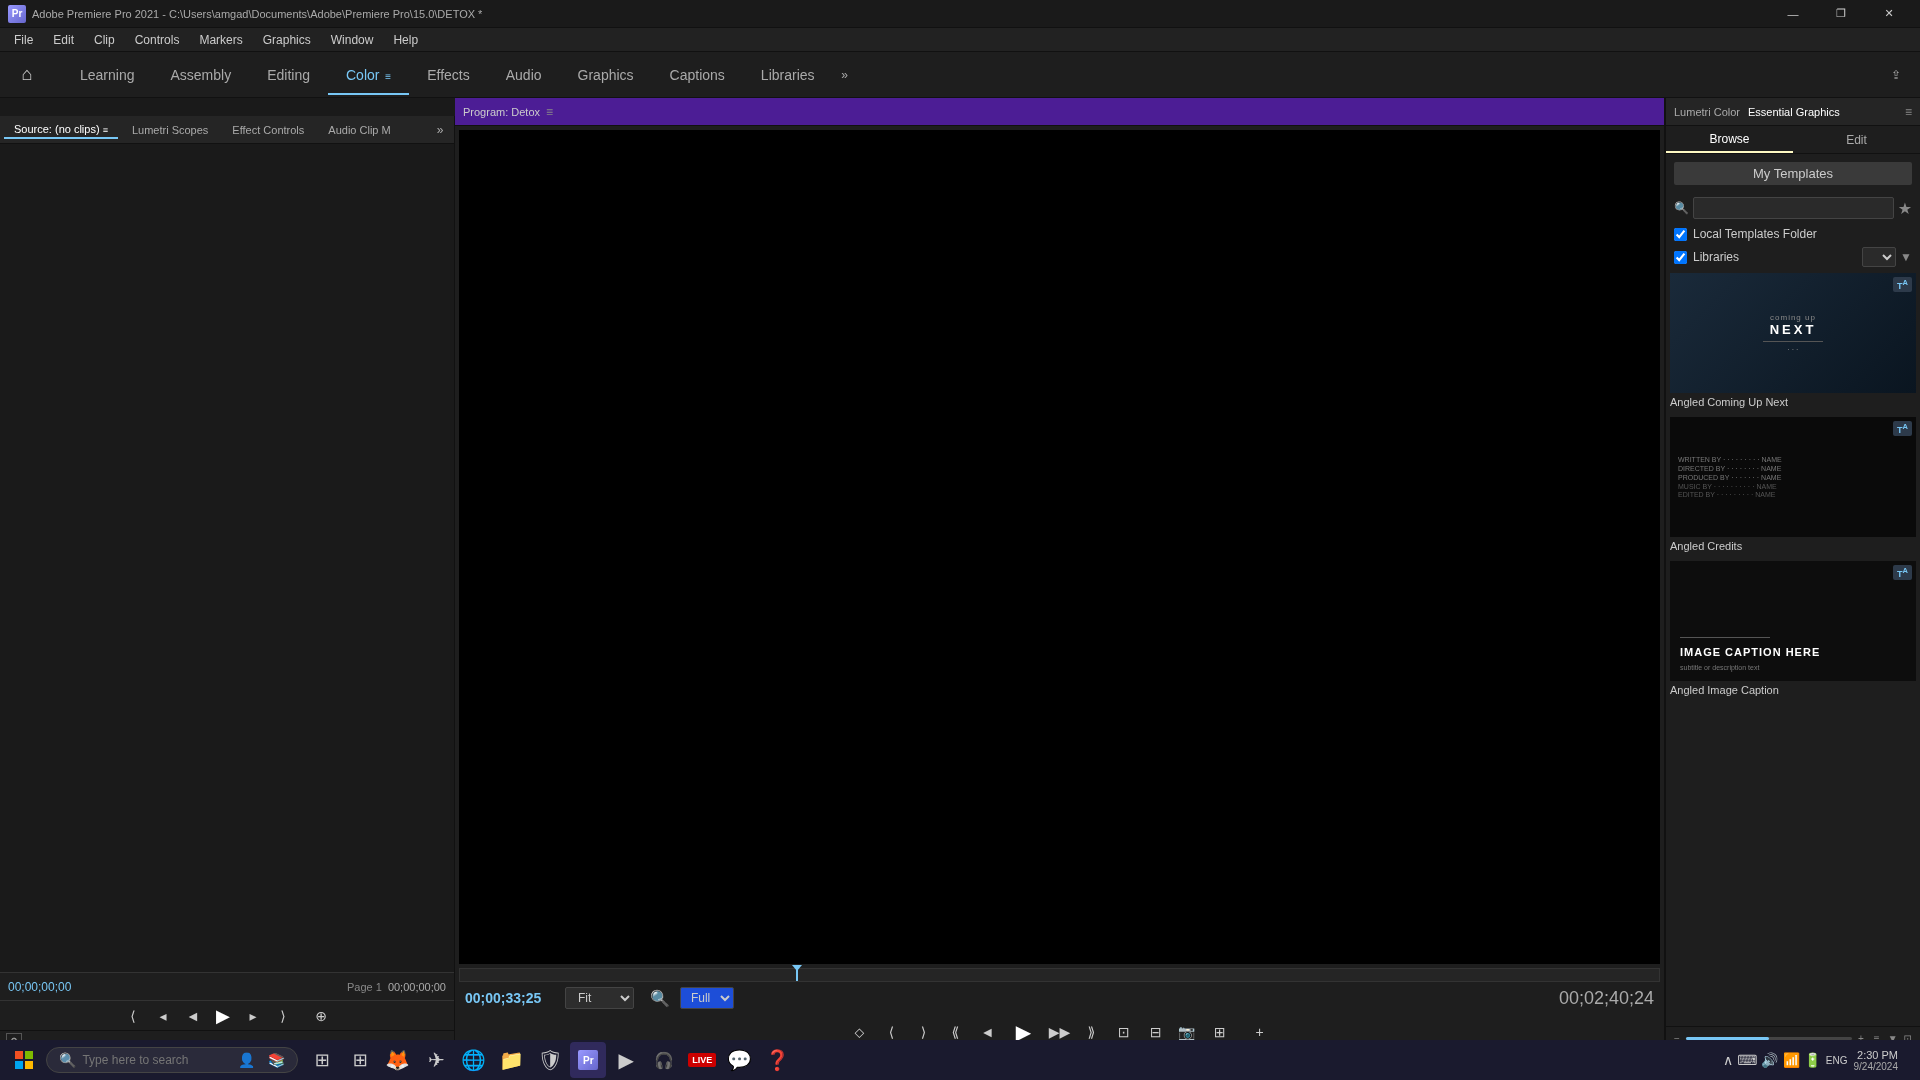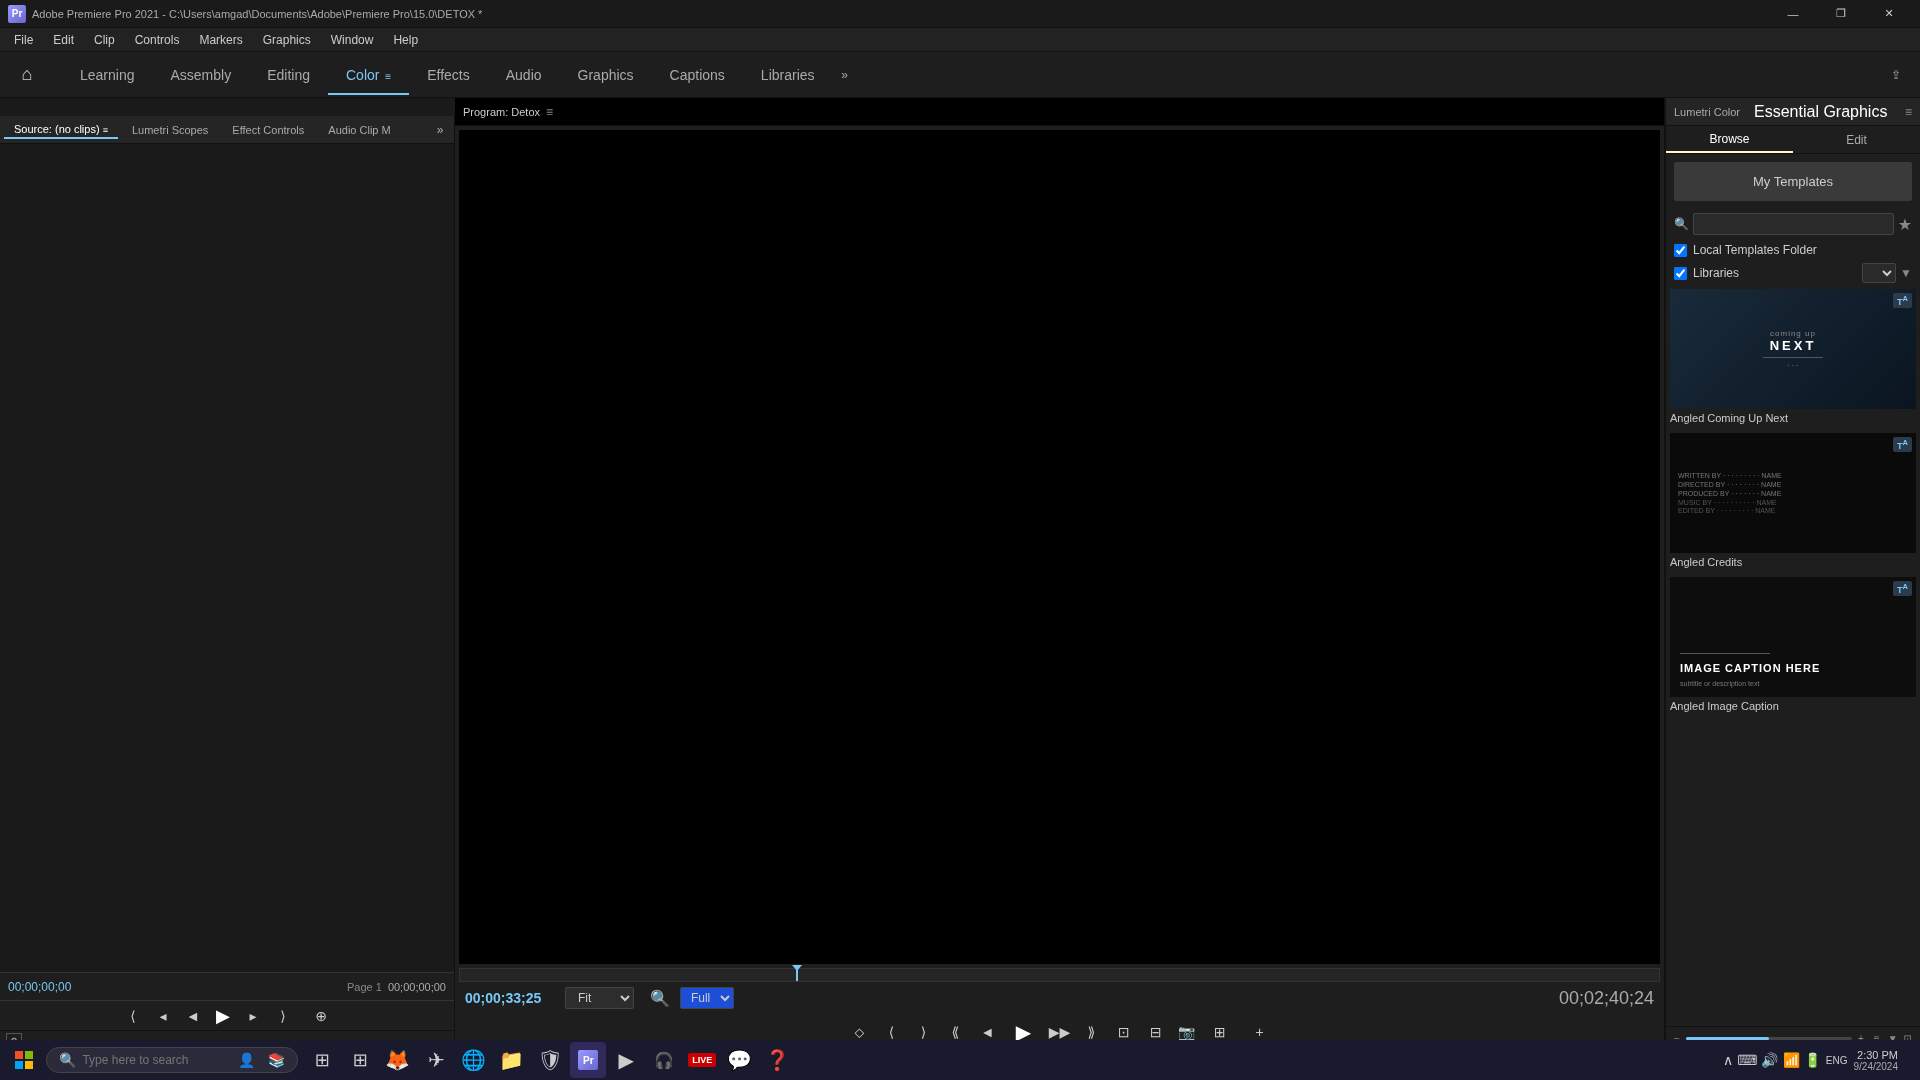--- a/index.html
+++ b/index.html
@@ -156,21 +156,21 @@
       flex: 1;
       display: flex;
       flex-direction: column;
       background: #1e1e1e;
       border-right: 1px solid #111;
     }
     #program-header {
       display: flex;
       align-items: center;
       height: 28px;
-      background: #000000;
+      background: #4c1d95;
       border-bottom: 1px solid #111;
       padding: 0 8px;
       flex-shrink: 0;
     }
     #program-title { font-size: 11px; color: #ccc; }
     #program-menu { margin-left: 6px; cursor: pointer; color: #888; }
     #video-viewport {
       background: #000;
       flex: 1;
       position: relative;
@@ -233,21 +233,21 @@
       flex-shrink: 0;
     }
     #eg-header {
       display: flex;
       align-items: center;
       height: 28px;
       background: #252525;
       border-bottom: 1px solid #111;
       padding: 0 8px;
       flex-shrink: 0;
-      gap: 6px;
+      gap: 0;
     }
     #eg-tabs {
       display: flex;
       height: 28px;
       border-bottom: 1px solid #111;
       flex-shrink: 0;
     }
     .eg-tab {
       flex: 1;
       display: flex;
@@ -257,21 +257,21 @@
       color: #aaa;
       cursor: pointer;
     }
     .eg-tab.active { color: #fff; border-bottom: 2px solid #fef9c3; }
     #eg-my-templates-btn {
       margin: 8px;
       background: #3a3a3a;
       border: none;
       color: #ccc;
       font-size: 13px;
-      padding: 12px 10px;
+      padding: 4px 10px;
       cursor: pointer;
       border-radius: 2px;
       display: block;
       width: calc(100% - 16px);
       text-align: center;
     }
     #eg-search-row {
       display: flex;
       align-items: center;
       margin: 4px 8px;
@@ -645,21 +645,21 @@
       <div class="ctrl-btn">⊟</div>
       <div class="ctrl-btn">📷</div>
       <div class="ctrl-btn">⊞</div>
       <div class="ctrl-btn" style="margin-left:8px;">+</div>
     </div>
   </div>
 
   <div id="right-panel">
     <div id="eg-header">
       <span style="font-size:11px;color:#aaa;">Lumetri Color</span>
-      <span style="font-size:16px;color:#fff;margin-left:8px;">Essential Graphics</span>
+      <span style="font-size:11px;color:#fff;margin-left:8px;">Essential Graphics</span>
       <span style="margin-left:auto;cursor:pointer;color:#888;">≡</span>
     </div>
     <div id="eg-tabs">
       <div class="eg-tab active">Browse</div>
       <div class="eg-tab">Edit</div>
     </div>
     <button id="eg-my-templates-btn">My Templates</button>
     <div id="eg-search-row">
       <span style="color:#888;font-size:12px;">🔍</span>
       <input id="eg-search" type="text" placeholder="" style="">

